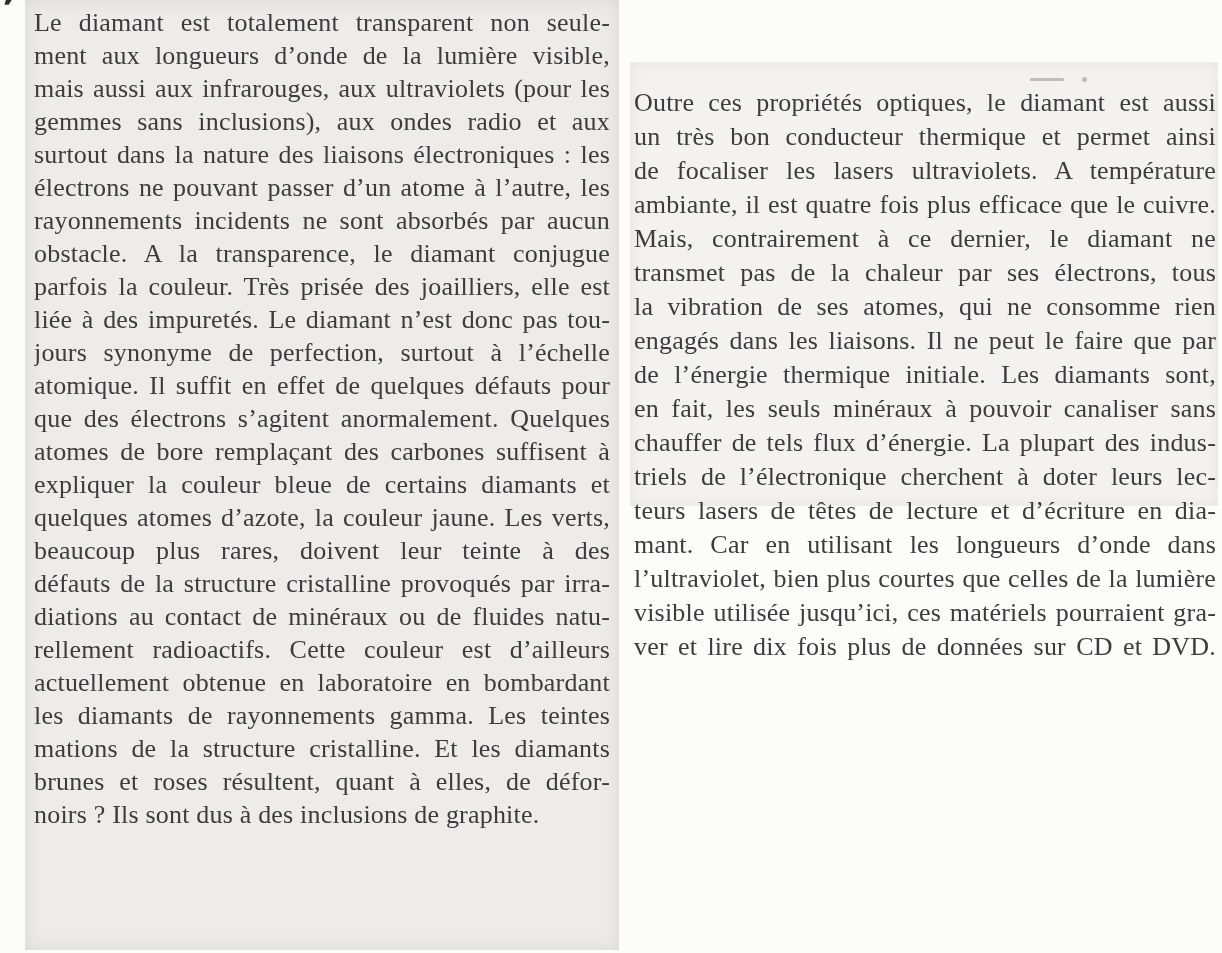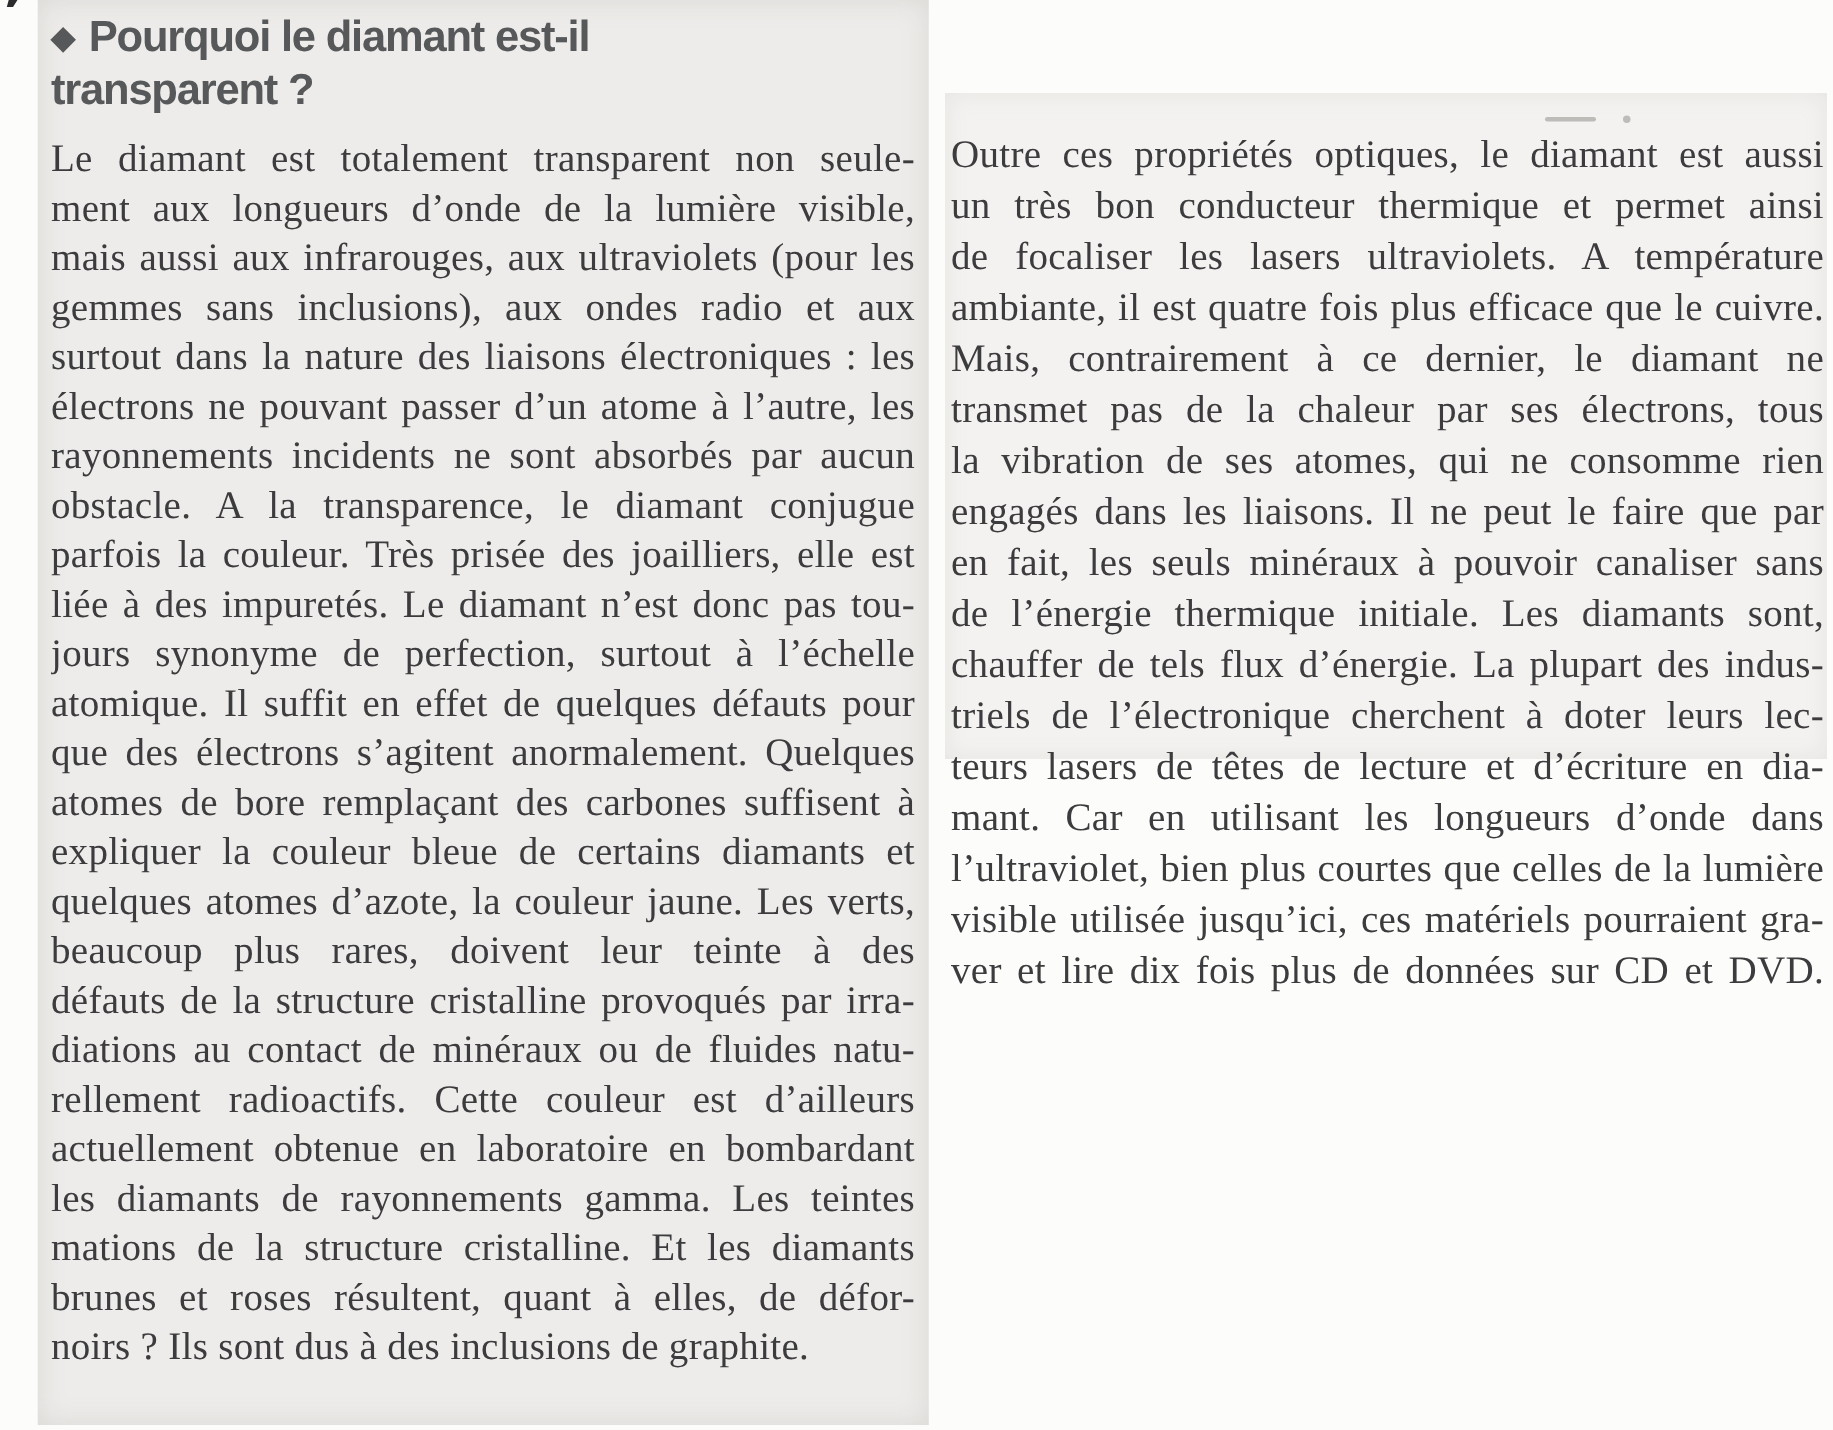--- a/index.html
+++ b/index.html
@@ -85,24 +85,20 @@
   }
 </style>
 </head>
 <body>
 
 <div class="page">
 
   <span class="artifact-quote">’</span>
 
   <section class="col-left">
-    <h1 class="title">
-      <span class="bullet">◆</span><span class="title-row1">Pourquoi le diamant est-il</span>
-      <span class="title-row2">transparent ?</span>
-    </h1>
     <div class="body">
         <div class="line">Le diamant est totalement transparent non seule-</div>
         <div class="line">ment aux longueurs d’onde de la lumière visible,</div>
         <div class="line">mais aussi aux infrarouges, aux ultraviolets (pour les</div>
         <div class="line">gemmes sans inclusions), aux ondes radio et aux</div>
         <div class="line">surtout dans la nature des liaisons électroniques : les</div>
         <div class="line">électrons ne pouvant passer d’un atome à l’autre, les</div>
         <div class="line">rayonnements incidents ne sont absorbés par aucun</div>
         <div class="line">obstacle. A la transparence, le diamant conjugue</div>
         <div class="line">parfois la couleur. Très prisée des joailliers, elle est</div>
@@ -132,22 +128,22 @@
     </div>
     <div class="body">
         <div class="line">Outre ces propriétés optiques, le diamant est aussi</div>
         <div class="line">un très bon conducteur thermique et permet ainsi</div>
         <div class="line">de focaliser les lasers ultraviolets. A température</div>
         <div class="line">ambiante, il est quatre fois plus efficace que le cuivre.</div>
         <div class="line">Mais, contrairement à ce dernier, le diamant ne</div>
         <div class="line">transmet pas de la chaleur par ses électrons, tous</div>
         <div class="line">la vibration de ses atomes, qui ne consomme rien</div>
         <div class="line">engagés dans les liaisons. Il ne peut le faire que par</div>
+        <div class="line">de l’énergie thermique initiale. Les diamants sont,</div>
         <div class="line">en fait, les seuls minéraux à pouvoir canaliser sans</div>
-        <div class="line">de l’énergie thermique initiale. Les diamants sont,</div>
         <div class="line">chauffer de tels flux d’énergie. La plupart des indus-</div>
         <div class="line">triels de l’électronique cherchent à doter leurs lec-</div>
         <div class="line">teurs lasers de têtes de lecture et d’écriture en dia-</div>
         <div class="line">mant. Car en utilisant les longueurs d’onde dans</div>
         <div class="line">l’ultraviolet, bien plus courtes que celles de la lumière</div>
         <div class="line">visible utilisée jusqu’ici, ces matériels pourraient gra-</div>
         <div class="line">ver et lire dix fois plus de données sur CD et DVD.</div>
       </div>
   </section>
 

